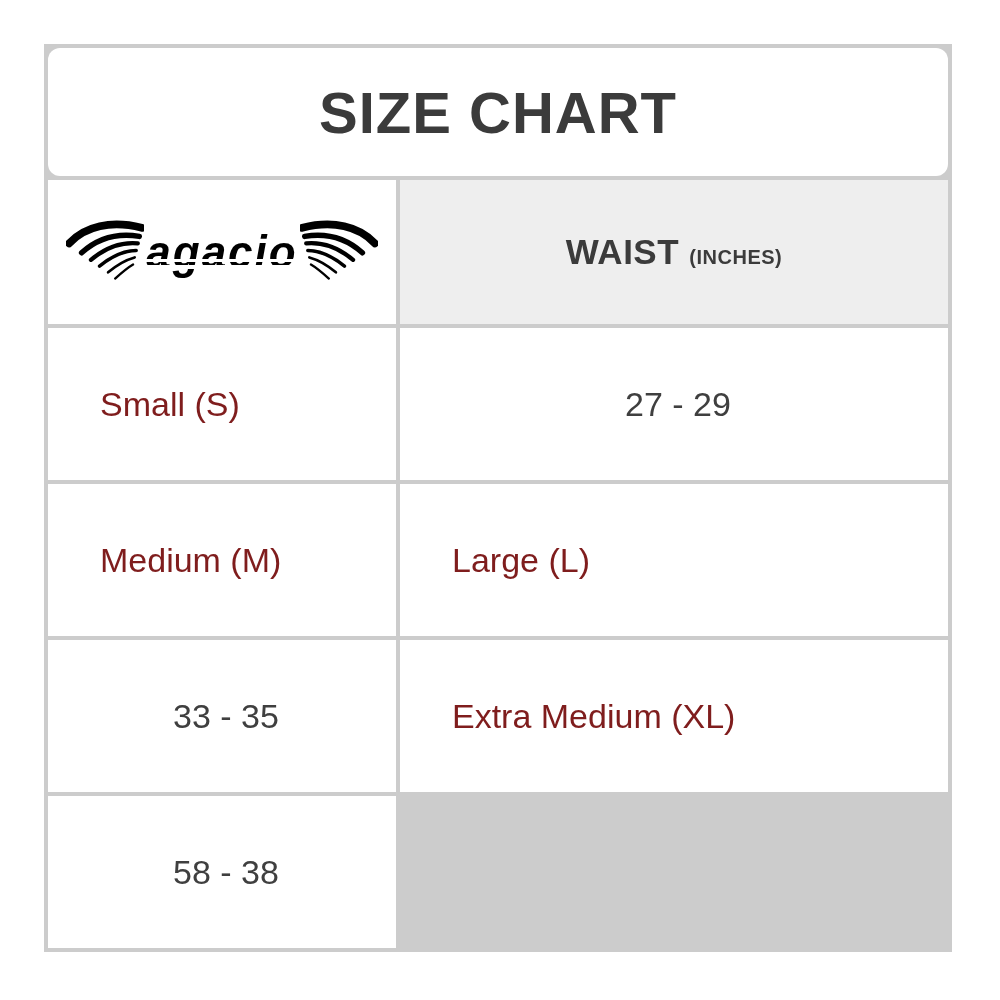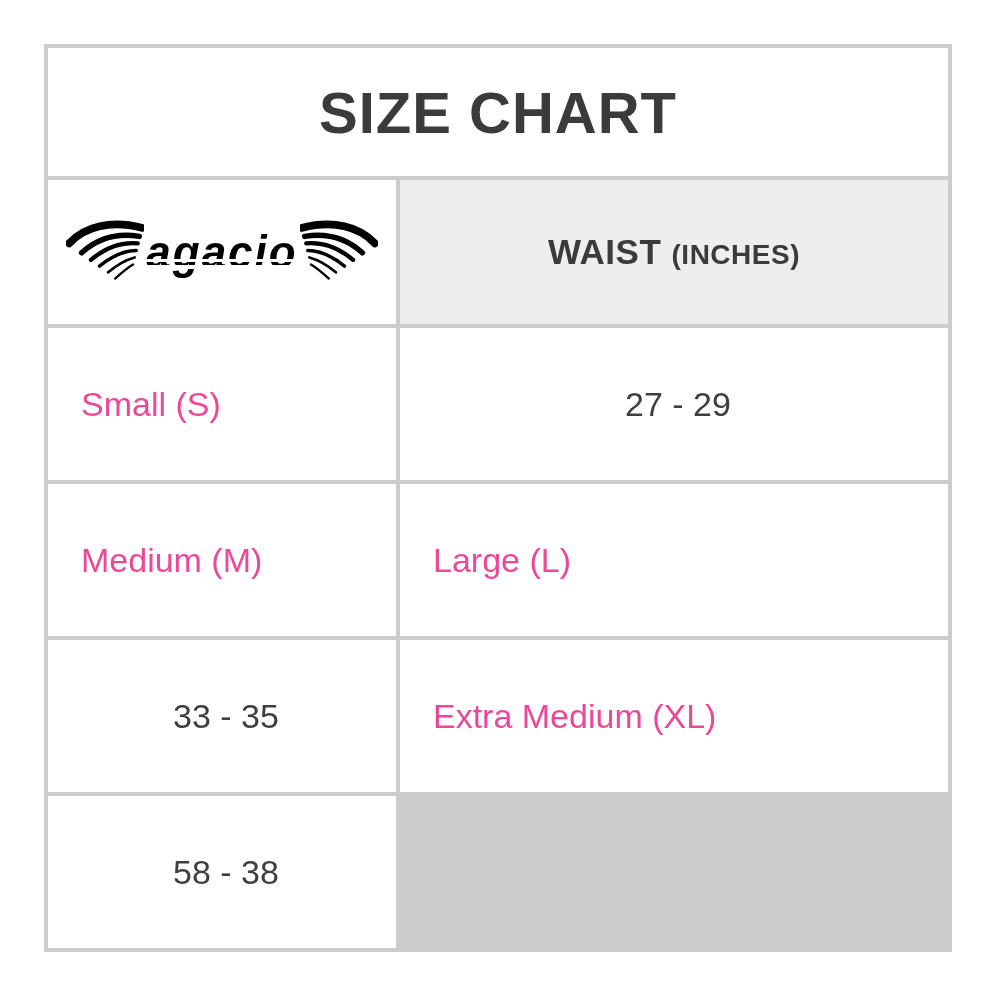--- a/index.html
+++ b/index.html
@@ -16,20 +16,21 @@
     grid-template-columns: 348px 1fr;
     grid-template-rows: 128px 144px repeat(4, 1fr);
     gap: 4px;
   }
 
   .cell { background: #ffffff; display: flex; align-items: center; }
 
   .title-cell {
     grid-column: 1 / 3;
     justify-content: center;
+    border-radius: 12px;
   }
   .title-text {
     font-size: 58px;
     font-weight: 700;
     color: #3b3b3b;
     letter-spacing: 1px;
   }
 
   .logo-cell { justify-content: center; }
   .logo {
@@ -64,29 +65,29 @@
     background: #eeeeee;
     justify-content: center;
   }
   .waist-header-text {
     font-size: 35px;
     font-weight: 700;
     color: #3b3b3b;
     letter-spacing: 0.5px;
   }
   .waist-header-sub {
-    font-size: 28px;
+    font-size: 20px;
     font-weight: 700;
     color: #3b3b3b;
   }
 
   .size-cell {
-    padding-left: 33px;
+    padding-left: 52px;
     font-size: 34px;
-    color: #ec4899;
+    color: #7f1d1d;
   }
   .waist-cell {
     justify-content: center;
     font-size: 34px;
     color: #3f3f3f;
     padding-left: 8px;
   }
 </style>
 </head>
 <body>

